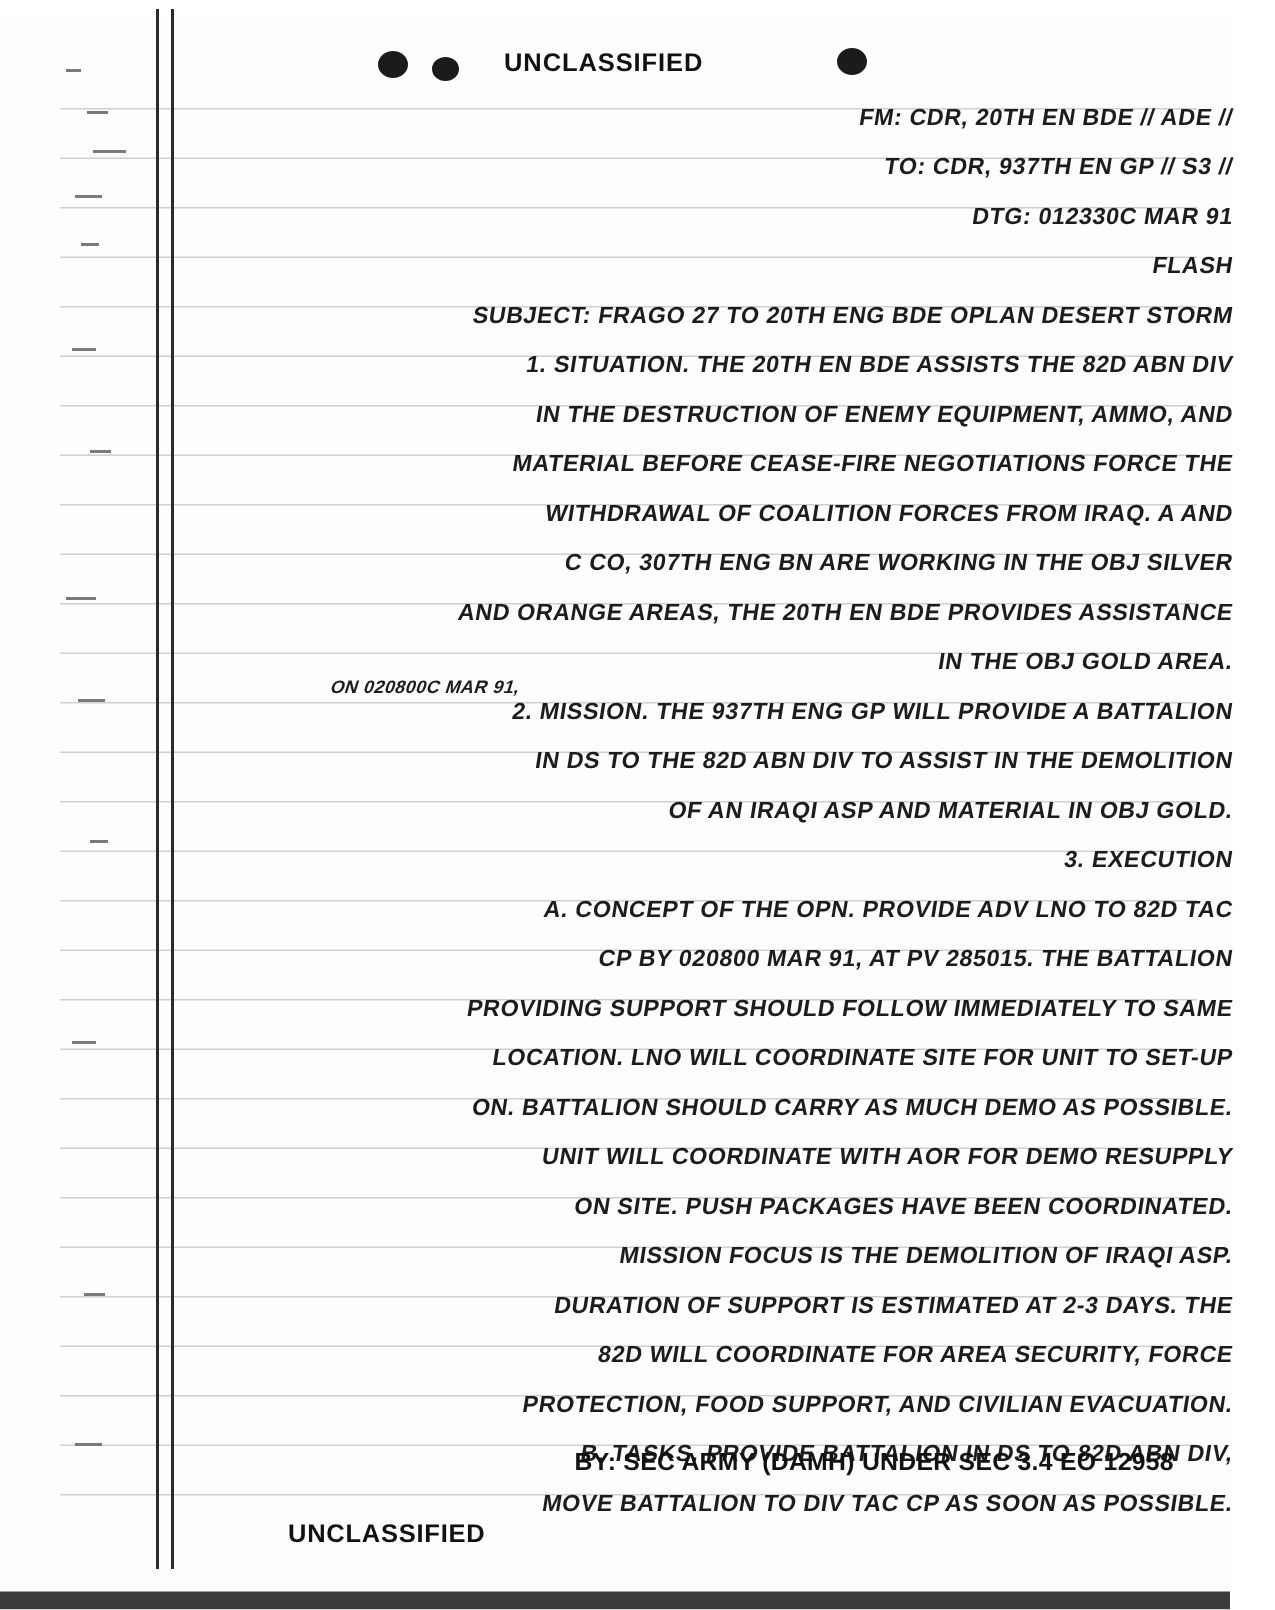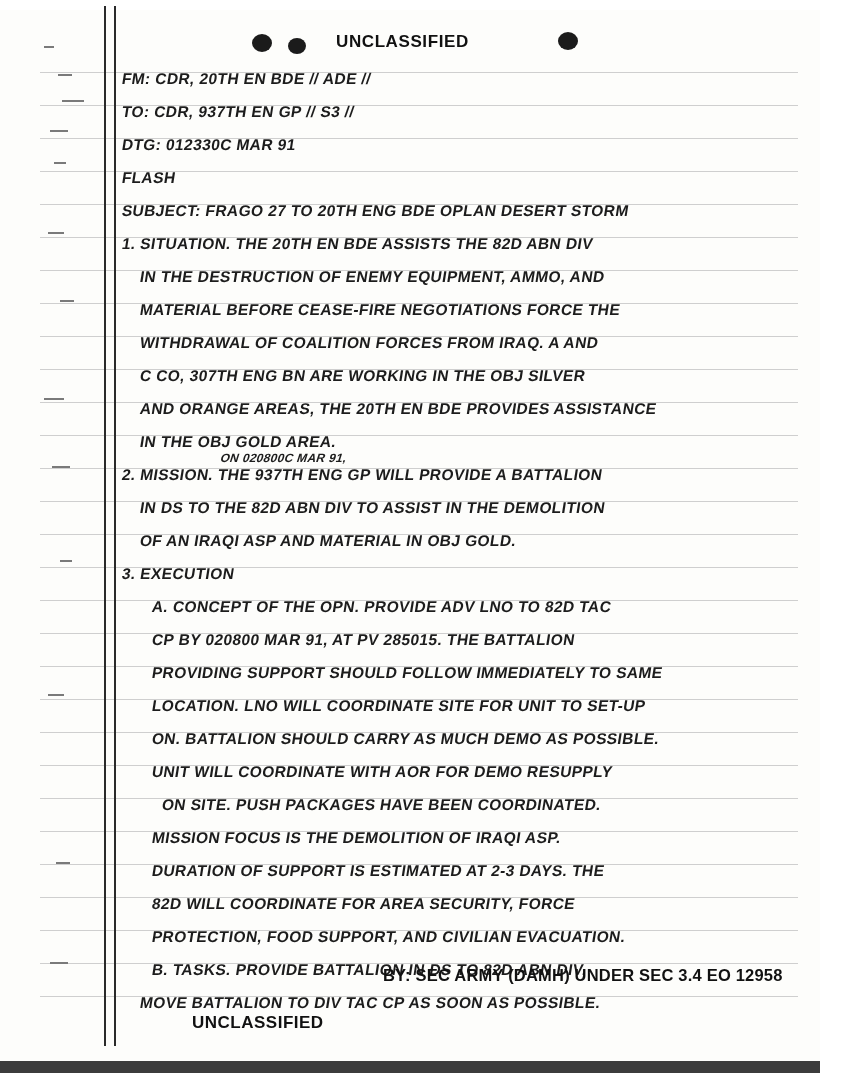--- a/index.html
+++ b/index.html
@@ -13,20 +13,21 @@
     font-family: "Liberation Sans", sans-serif;
     position: relative;
     overflow: hidden;
   }
 
   #page {
     position: relative;
     width: 820px;
     height: 1073px;
     background: #fdfdfb;
+    text-align: right;
   }
 
   
   .scan-edge-top {
     position: absolute;
     top: 0; left: 0; right: 0;
     height: 10px;
     background: #ffffff;
   }
   .scan-edge-bottom {

